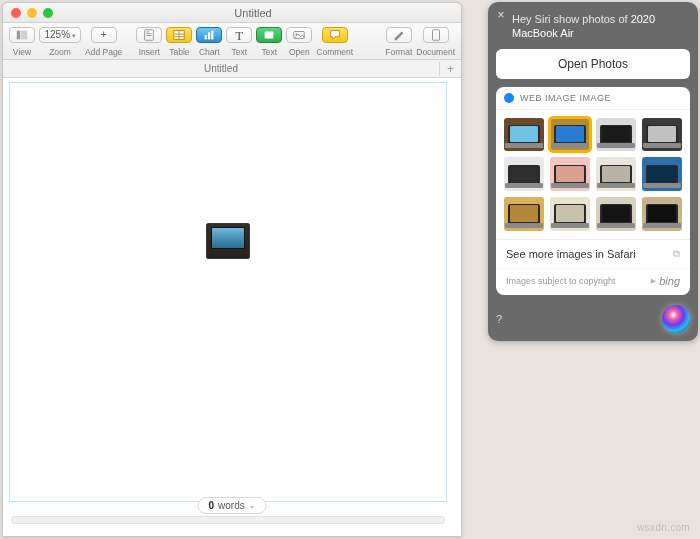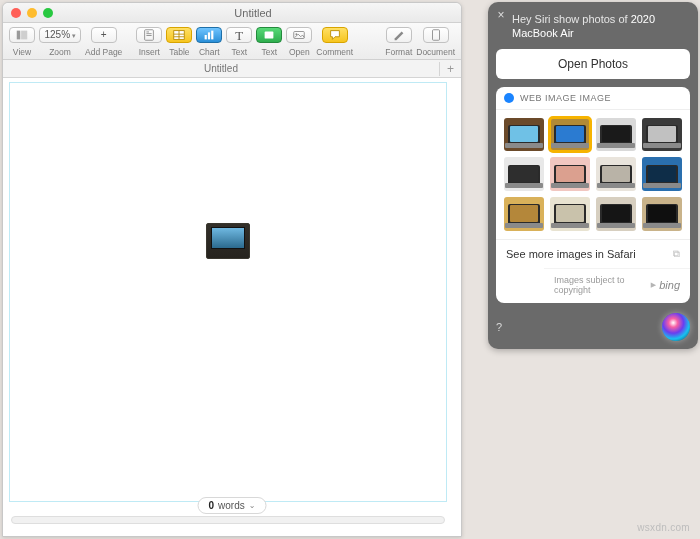--- a/index.html
+++ b/index.html
@@ -47,21 +47,21 @@
   .card-head .dot { width:10px;height:10px;border-radius:50%;background:#1a84ff; }
   .card-head .t { font-size:9px; letter-spacing:0.5px; color:#777; }
   .grid { display:grid; grid-template-columns:repeat(4,1fr); gap:6px; padding:8px; }
   .thumb { width:100%; aspect-ratio:1.18/1; border-radius:3px; background:#c8c8c8; display:flex; align-items:center; justify-content:center; overflow:hidden; }
   .thumb.sel { outline:3px solid #f6b300; outline-offset:-1px; }
   .lap { width:78%; height:58%; background:#2a2a2a; border-radius:2px 2px 0 0; position:relative; }
   .lap::after { content:""; position:absolute; bottom:-4px; left:-10%; width:120%; height:5px; background:#8a8a8a; border-radius:1px; }
   .lap .scr { position:absolute; inset:5% 6% 12% 6%; border-radius:1px; }
   .more-row { padding:8px 10px; font-size:11px; color:#333; border-top:1px solid #eee; display:flex; justify-content:space-between; align-items:center; }
   .more-row .ext { color:#bbb; font-size:10px; }
-  .copyright-row { padding:6px 10px 8px 10px; font-size:9px; color:#9a9a9a; display:flex; justify-content:space-between; align-items:center; border-top:1px solid #f3f3f3;margin-left:48px; }
+  .copyright-row { padding:6px 10px 8px 10px; font-size:9px; color:#9a9a9a; display:flex; justify-content:space-between; align-items:center; border-top:1px solid #f3f3f3; }
   .bing { font-size:11px; color:#8a8a8a; font-style:italic; display:flex; align-items:center; gap:3px; }
   .bing::before { content:"▶"; font-size:7px; color:#b5b5b5; font-style:normal; }
 
   .siri-footer { display:flex; justify-content:space-between; align-items:center; padding-top:2px; }
   .siri-help { color:#d8d8d8; font-size:11px; }
   .siri-orb { width:28px; height:28px; border-radius:50%; background: radial-gradient(circle at 40% 35%, #fff 0%, #f85fa4 18%, #6a3df0 42%, #18c1f0 65%, #0a3248 100%); box-shadow:0 0 6px rgba(255,255,255,0.4); }
 
   .watermark { position:absolute; bottom:6px; right:10px; font-size:10px; color:#bdbdbd; letter-spacing:0.3px; }
 </style>
 </head>

